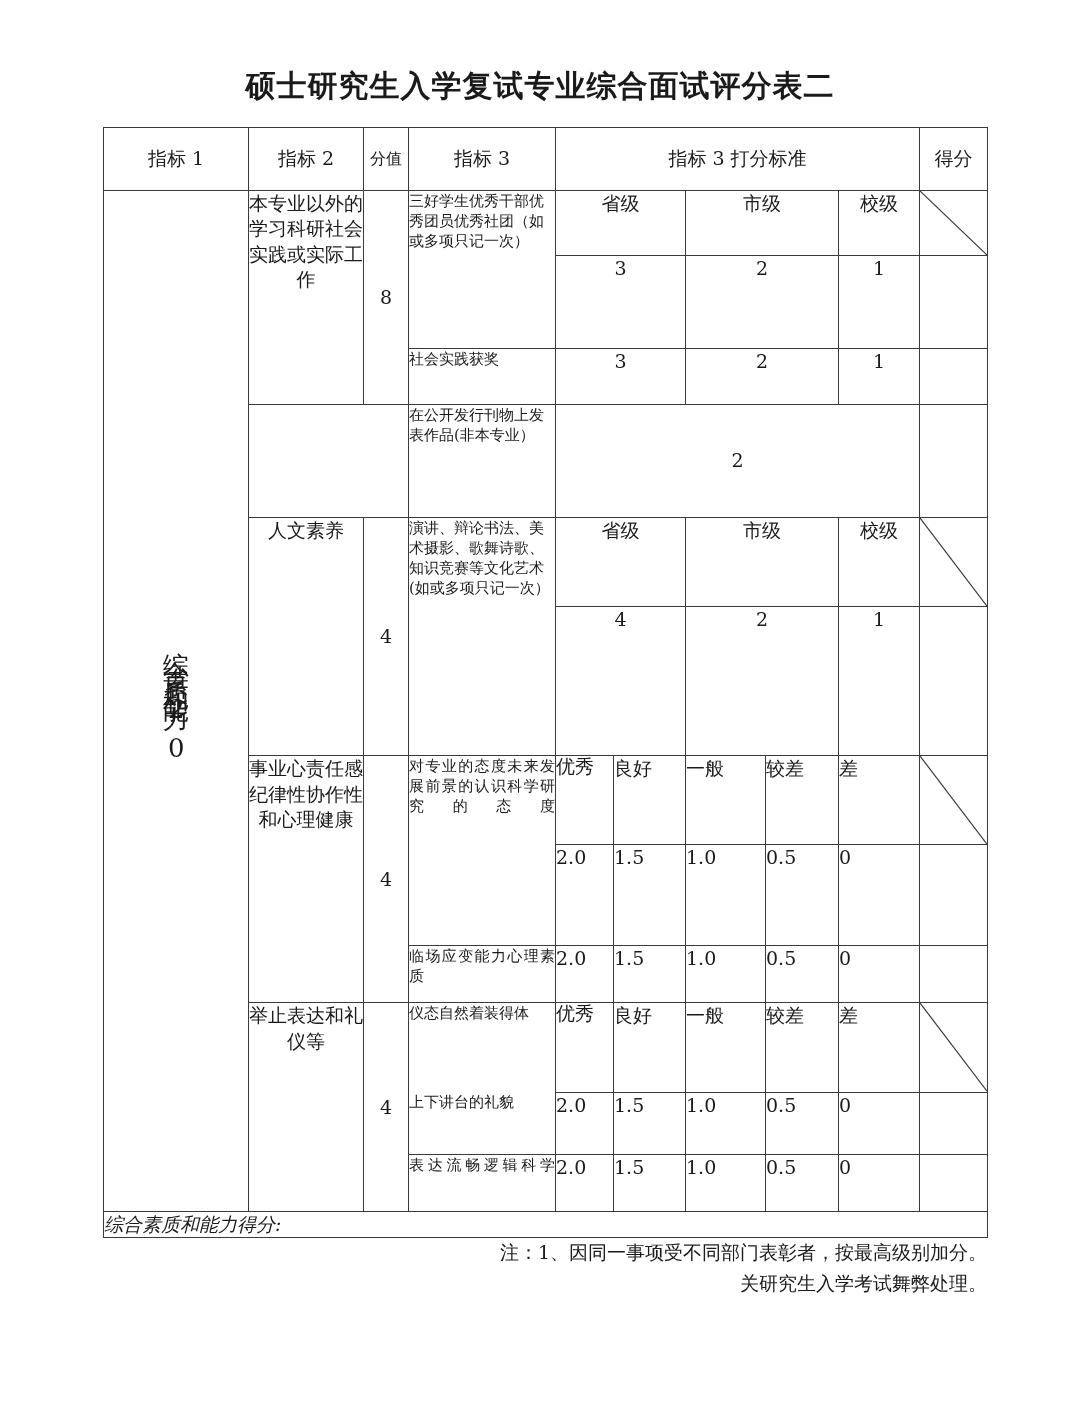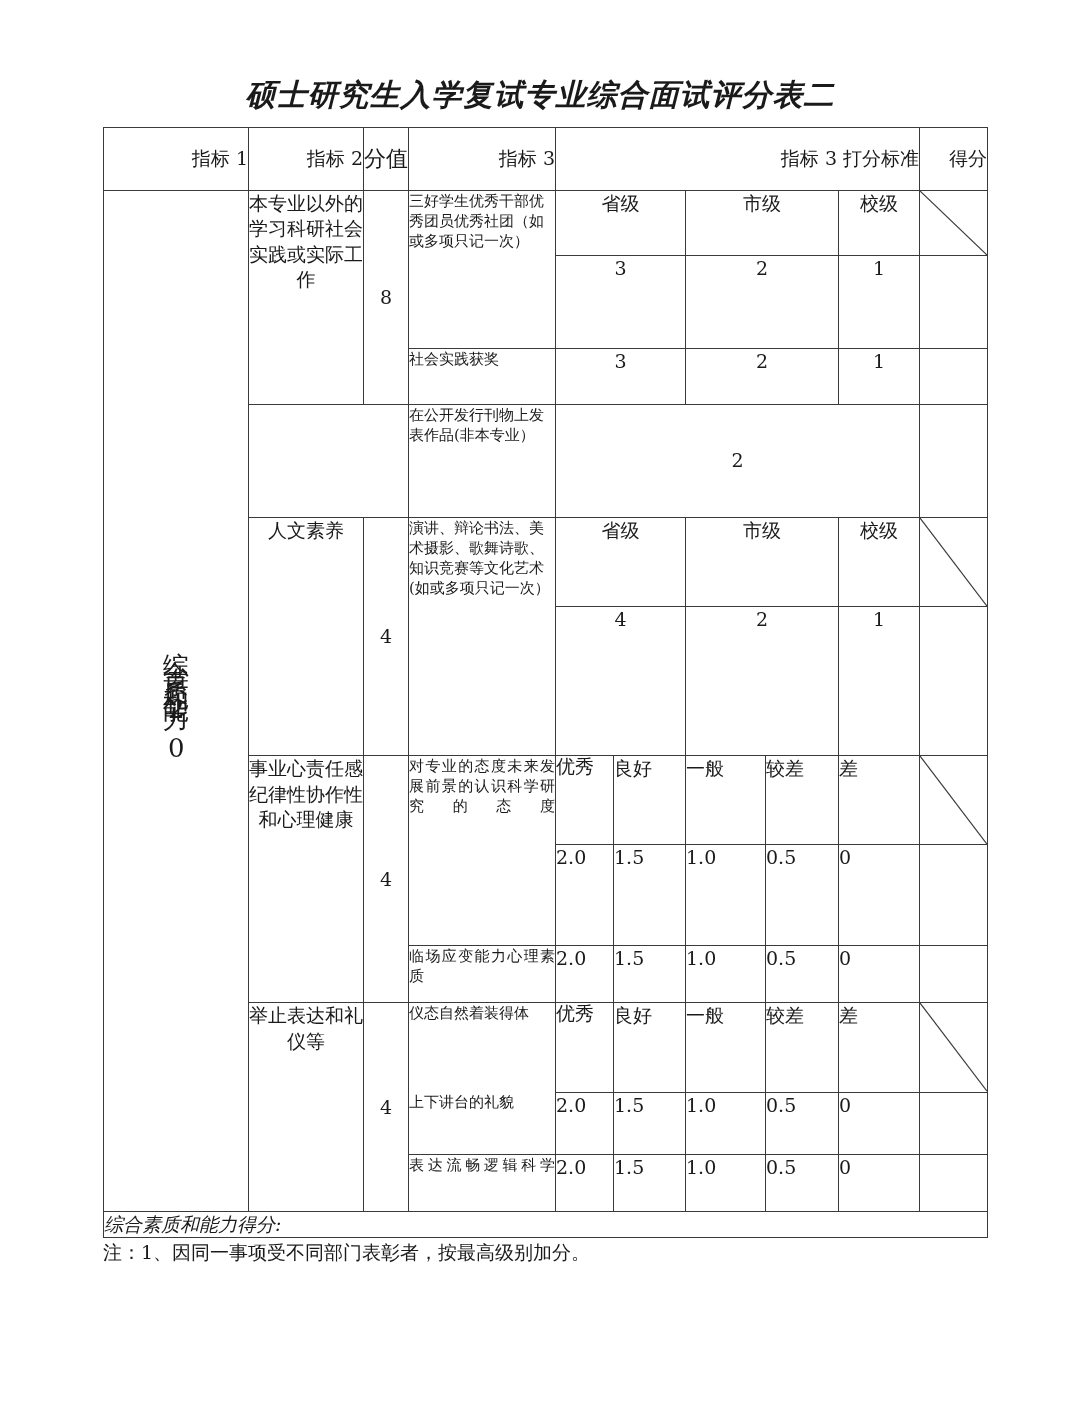--- a/index.html
+++ b/index.html
@@ -16,28 +16,27 @@
     overflow: hidden;
   }
   .page {
     position: relative;
     width: 1080px;
     height: 1419px;
   }
   .doc-title {
     position: absolute;
     left: 0;
-    top: 75px;
+    top: 66px;
     width: 1080px;
     text-align: center;
     font-size: 30px;
     font-weight: bold;
     letter-spacing: 1px;
     font-family: "DejaVu Serif", "Liberation Serif", serif;
-    font-style: italic;
   }
   table.grade-table {
     position: absolute;
     left: 103px;
     top: 127px;
     width: 884px;
     border-collapse: collapse;
     table-layout: fixed;
   }
   table.grade-table td {
@@ -53,21 +52,21 @@
     vertical-align: middle !important;
   }
   .pad {
     padding: 6px 5px 6px 7px;
   }
   .padc {
     padding: 6px 4px;
     text-align: center;
   }
   .hdr {
-    text-align: right;
+    text-align: center;
     vertical-align: middle !important;
     height: 62px;
     font-size: 20px;
   }
   
   .vert-wrap {
     height: 100%;
     display: flex;
     align-items: center;
     justify-content: center;
@@ -126,21 +125,22 @@
   .notes {
     position: absolute;
     left: 103px;
     top: 1238px;
     width: 884px;
     font-size: 19px;
     line-height: 1.55;
     font-family: "DejaVu Serif", "Liberation Serif", serif;
   }
   .notes p {
-    margin: 0 0 2px 0;
+    margin: 0 0 2px 6px;
+    text-align: right;
   }
   .note-indent {
     text-indent: 38px;
   }
 </style>
 </head>
 <body>
 
 <div class="page">
 
@@ -157,21 +157,21 @@
       <col style="width:80px">
       <col style="width:73px">
       <col style="width:81px">
       <col style="width:68px">
     </colgroup>
     <tbody>
 
       <tr>
         <td class="hdr">指标 1</td>
         <td class="hdr">指标 2</td>
-        <td class="hdr" style="font-size:22px;line-height:1.1">分值</td>
+        <td class="hdr" style="font-size:16px;line-height:1.1">分值</td>
         <td class="hdr">指标 3</td>
         <td class="hdr" colspan="5">指标 3 打分标准</td>
         <td class="hdr">得分</td>
       </tr>
 
       <tr>
 
         <td rowspan="12" style="height:1020px;">
           <div class="vert-wrap">
             <div class="vert-text">综合素质和能力20</div>
@@ -338,15 +338,16 @@
         <td colspan="10" class="footer-cell">综合素质和能力得分:</td>
       </tr>
 
     </tbody>
   </table>
 
   <div class="notes">
     <p>
       <span>注：</span><span>1、因同一事项受不同部门表彰者，按最高级别加分。</span>
     </p>
+    <p>关研究生入学考试舞弊处理。</p>
   </div>
 
 </div>
 
 </body></html>

